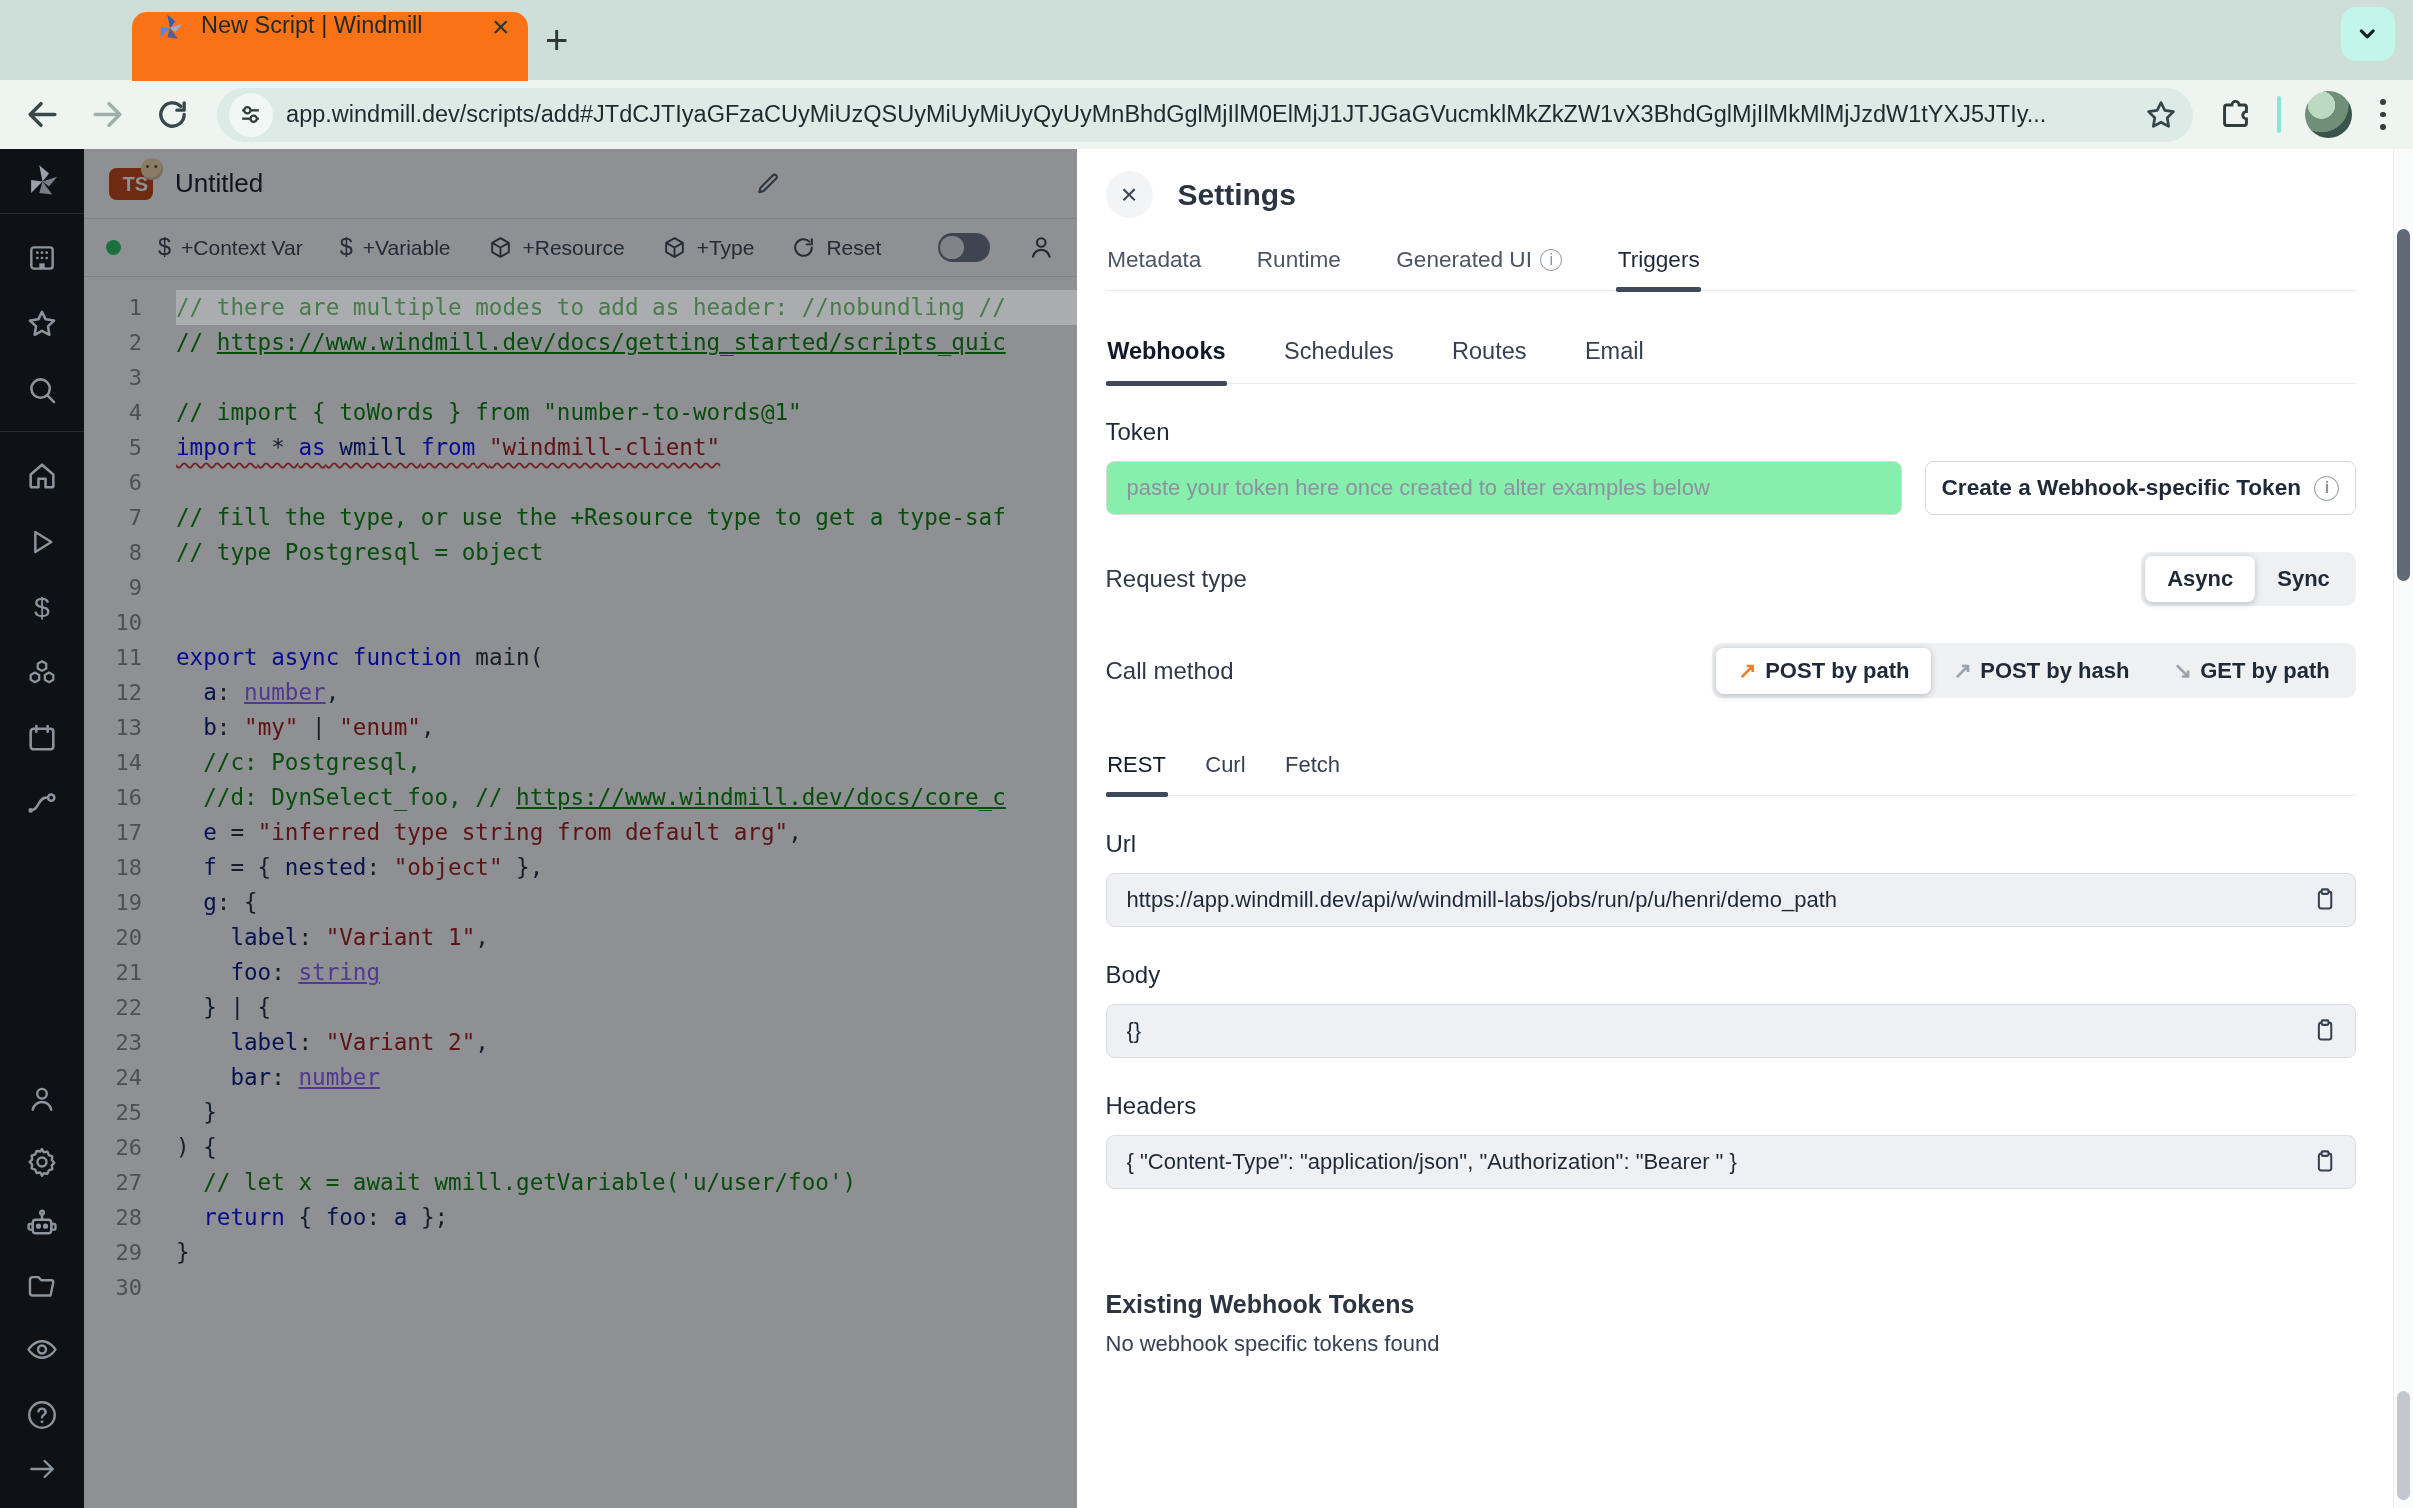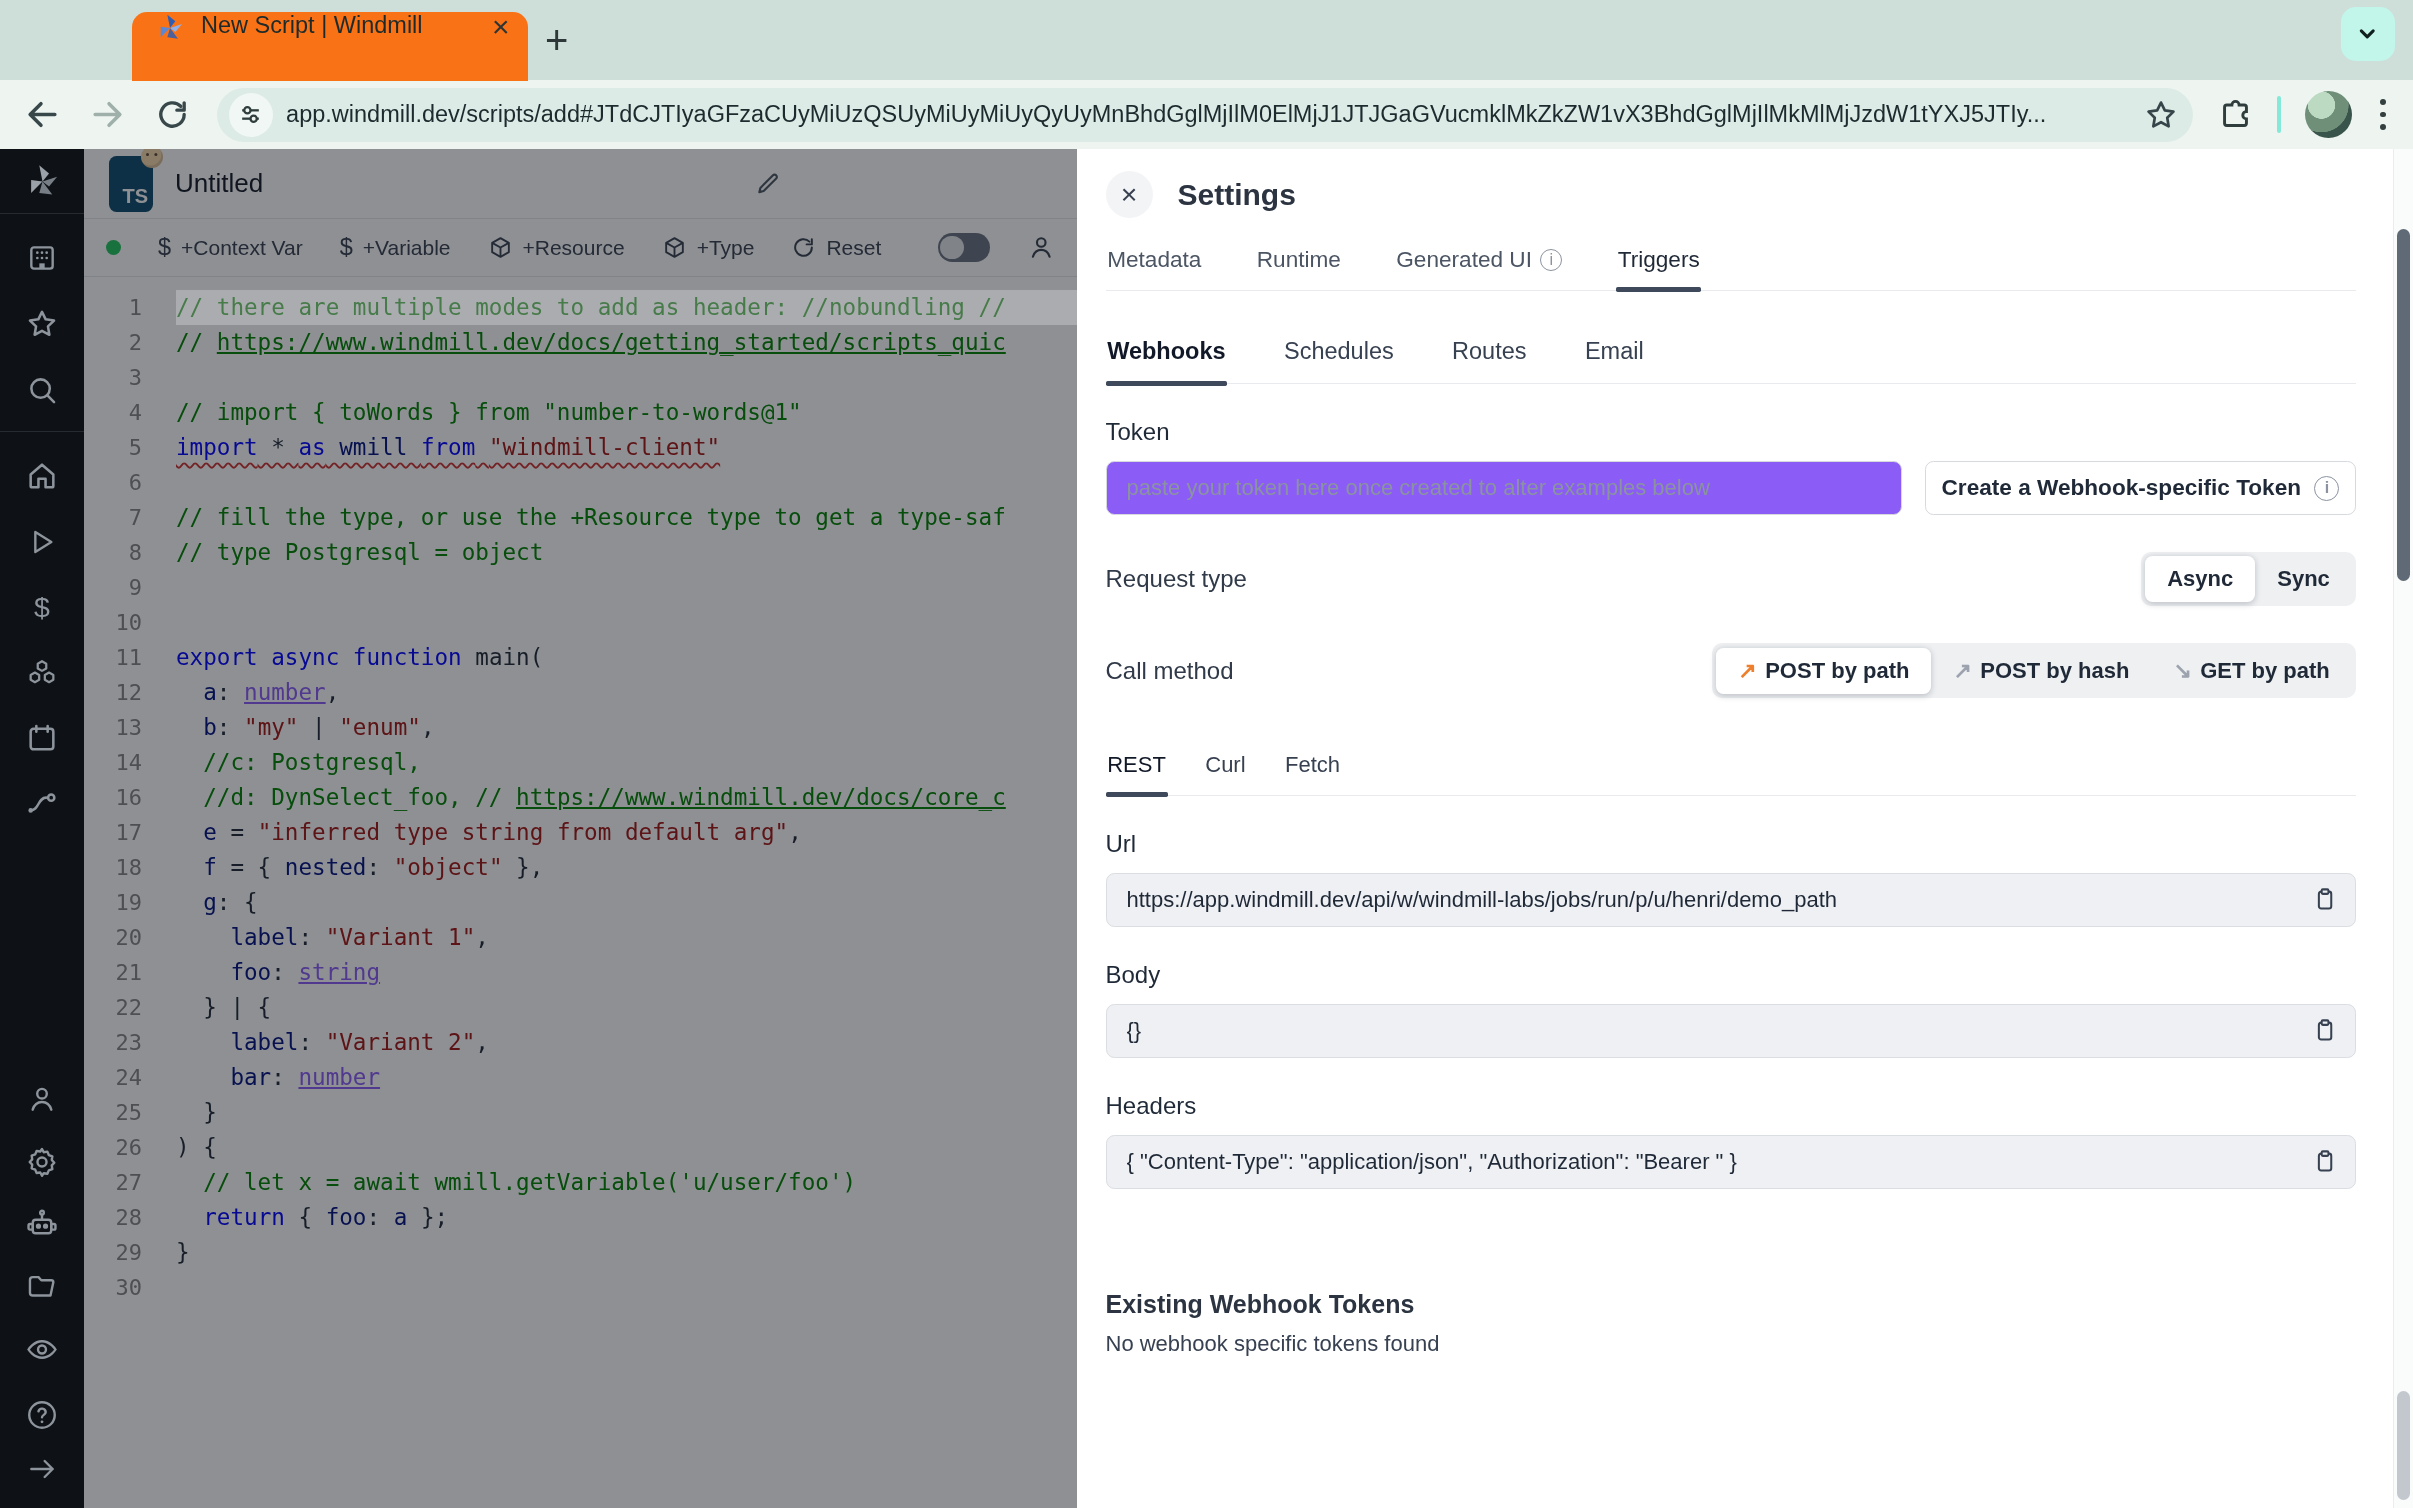--- a/index.html
+++ b/index.html
@@ -42,21 +42,21 @@
   .sb-group { display:flex; flex-direction:column; align-items:center; gap:32px; padding:27px 0 23.5px;
               width:100%; }
   .sb-group.bordered { border-bottom:0.8px solid #262b31; }
   .sb-icon { width:34px; height:34px; display:flex; align-items:center; justify-content:center; }
   .sb-spacer { flex:1; }
   .sb-dollar { font-size:28.5px; color:#8d949c; font-weight:400; }
 
   
   .editor { width:993px; flex:none; position:relative; background:#ffffff; overflow:hidden; }
   .ed-head { height:69px; display:flex; align-items:center; padding:0 25px; gap:22px; background:#fff; }
-  .ts-badge { width:44px; height:56px; background:#0c4a6e; border-radius:7.5px; position:relative;
+  .ts-badge { width:44px; height:32px; background:#c2410c; border-radius:7.5px; position:relative;
               display:flex; align-items:flex-end; justify-content:flex-end; padding:3.4px 5px; }
   .ts-badge span { color:#fff; font-weight:bold; font-size:20px; }
   .baby { position:absolute; top:-10px; right:-10px; width:22px; height:22px; border-radius:50%;
           background:#f7d8ad; box-shadow: inset -1.7px -2.5px 0 rgba(0,0,0,.12); }
   .baby:before { content:""; position:absolute; left:5px; top:7.5px; width:3.4px; height:3.4px; border-radius:50%;
                  background:#5b4632; box-shadow: 8.4px 0 0 #5b4632; }
   .ed-title { font-size:26px; color:#111827; }
   .pencil { margin-left:469px; }
   .ed-toolbar { height:59px; display:flex; align-items:center; gap:37px; padding:0 22px;
                 border-top:0.8px solid #e5e7eb; border-bottom:0.8px solid #e5e7eb; background:#fff; }
@@ -94,21 +94,21 @@
   .tab-item.active { color:#1f2937; }
   .tab-item.active:after { content:""; position:absolute; left:0; right:0; bottom:-2.5px; height:5px;
                            background:#3e4a5c; border-radius:1.7px; }
   .subtabs { display:flex; gap:55px; margin-top:47px; border-bottom:1.7px solid #e8eaed; }
   .subtab { font-size:23.5px; color:#374151; padding:0 1.7px 18.4px; position:relative; }
   .subtab.active { font-weight:bold; color:#111827; }
   .subtab.active:after { content:""; position:absolute; left:0; right:0; bottom:-2.5px; height:5px;
                          background:#3e4a5c; border-radius:1.7px; }
   .field-label { font-size:24px; color:#1f2937; margin:34px 0 15px; }
   .token-row { display:flex; gap:23.5px; }
-  .token-input { width:796px; height:54px; border:1.7px solid #d6d9de; border-radius:8.4px; background:#8b5cf6;
+  .token-input { width:796px; height:54px; border:1.7px solid #d6d9de; border-radius:8.4px; background:#86efac;
                  font-size:22px; color:#111; padding:0 20px; font-family:"Liberation Sans",sans-serif; }
   .token-input::placeholder { color:#8b93a0; }
   .wh-btn { flex:1; height:54px; border:1.7px solid #d6d9de; border-radius:8.4px; background:#fff;
             display:flex; align-items:center; justify-content:center; gap:13.4px;
             font-size:22.6px; font-weight:600; color:#1f2937; }
   .info-i { width:25px; height:25px; border-radius:50%; border:1.7px solid #8b93a0; color:#8b93a0;
             font-size:16px; display:flex; align-items:center; justify-content:center; font-style:normal; }
   .opt-row { display:flex; align-items:center; margin-top:37px; }
   .opt-label { font-size:24px; color:#303a48; }
   .segmented { margin-left:auto; display:inline-flex; background:#eef0f2; border-radius:10px; padding:4.2px; }

